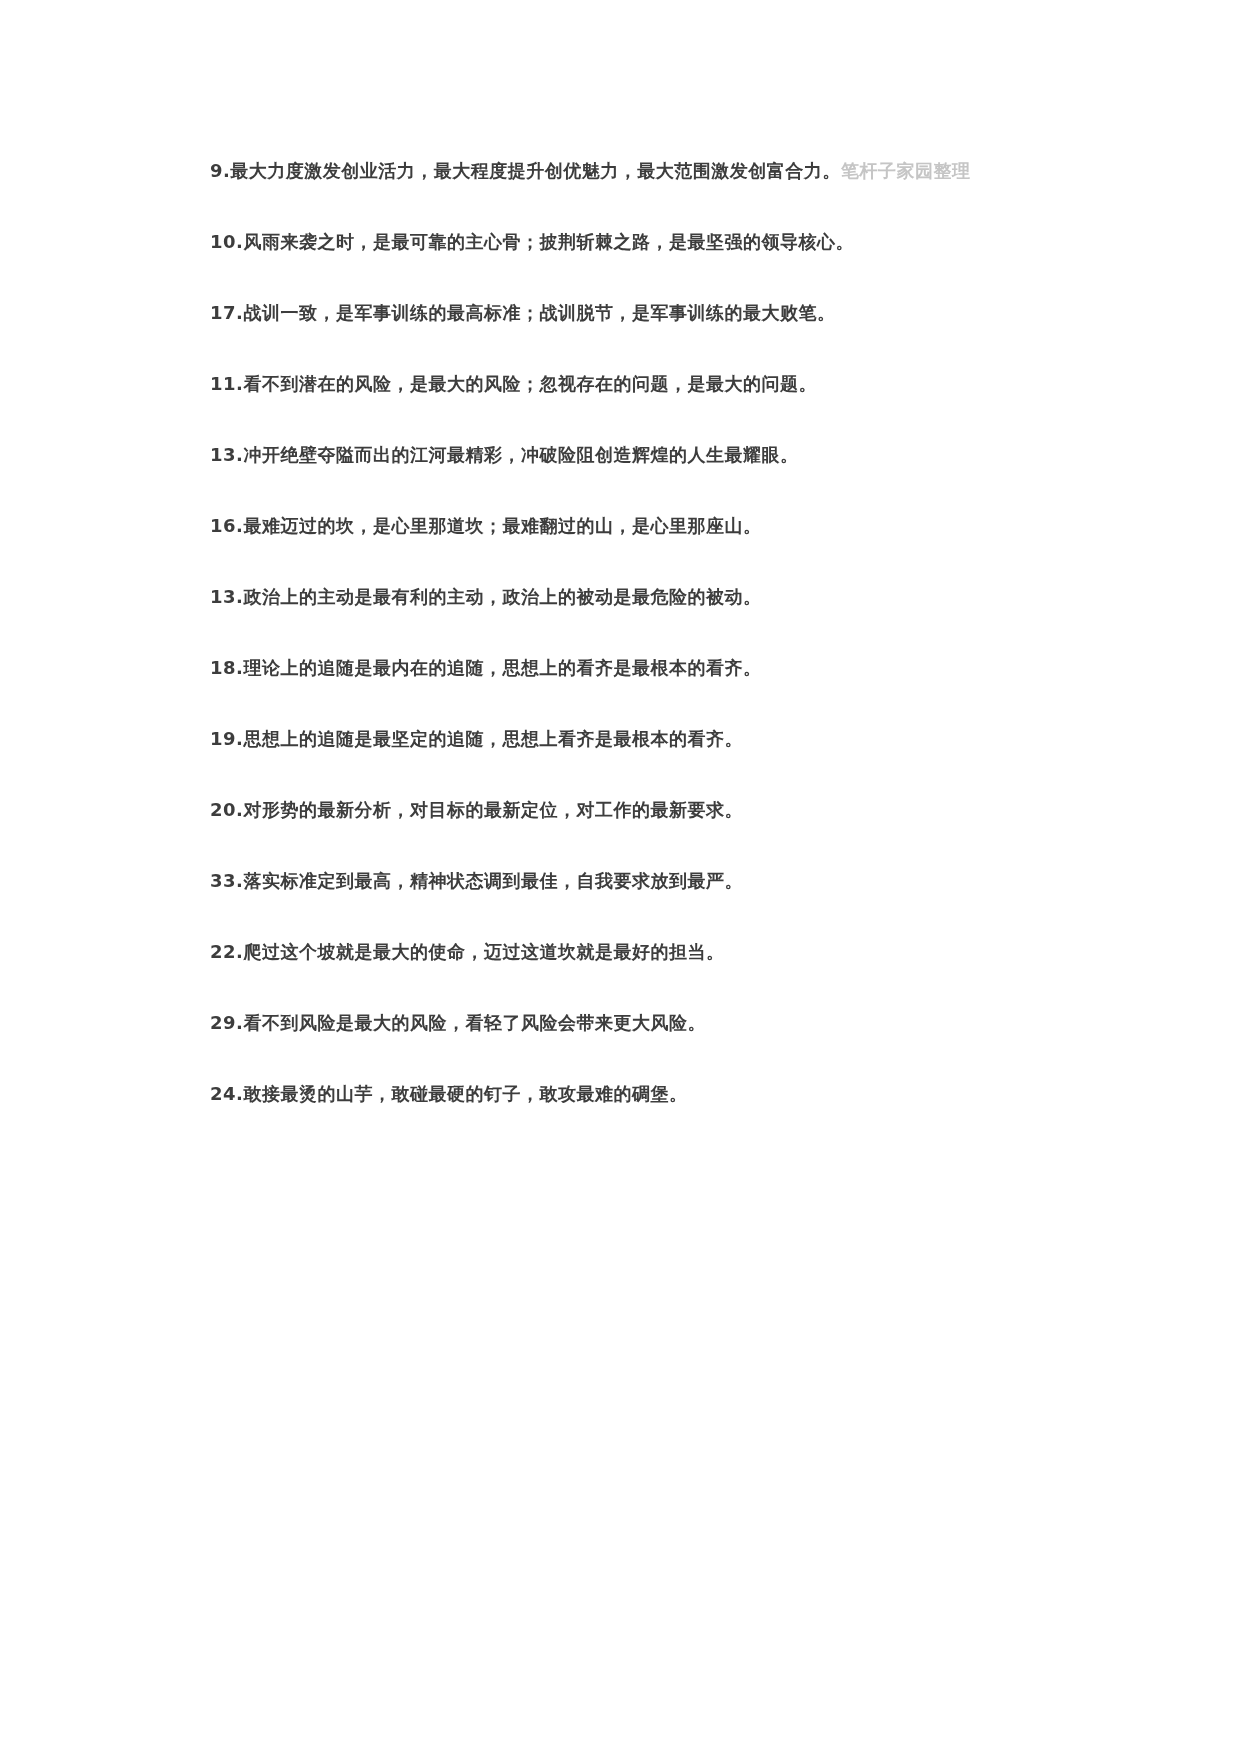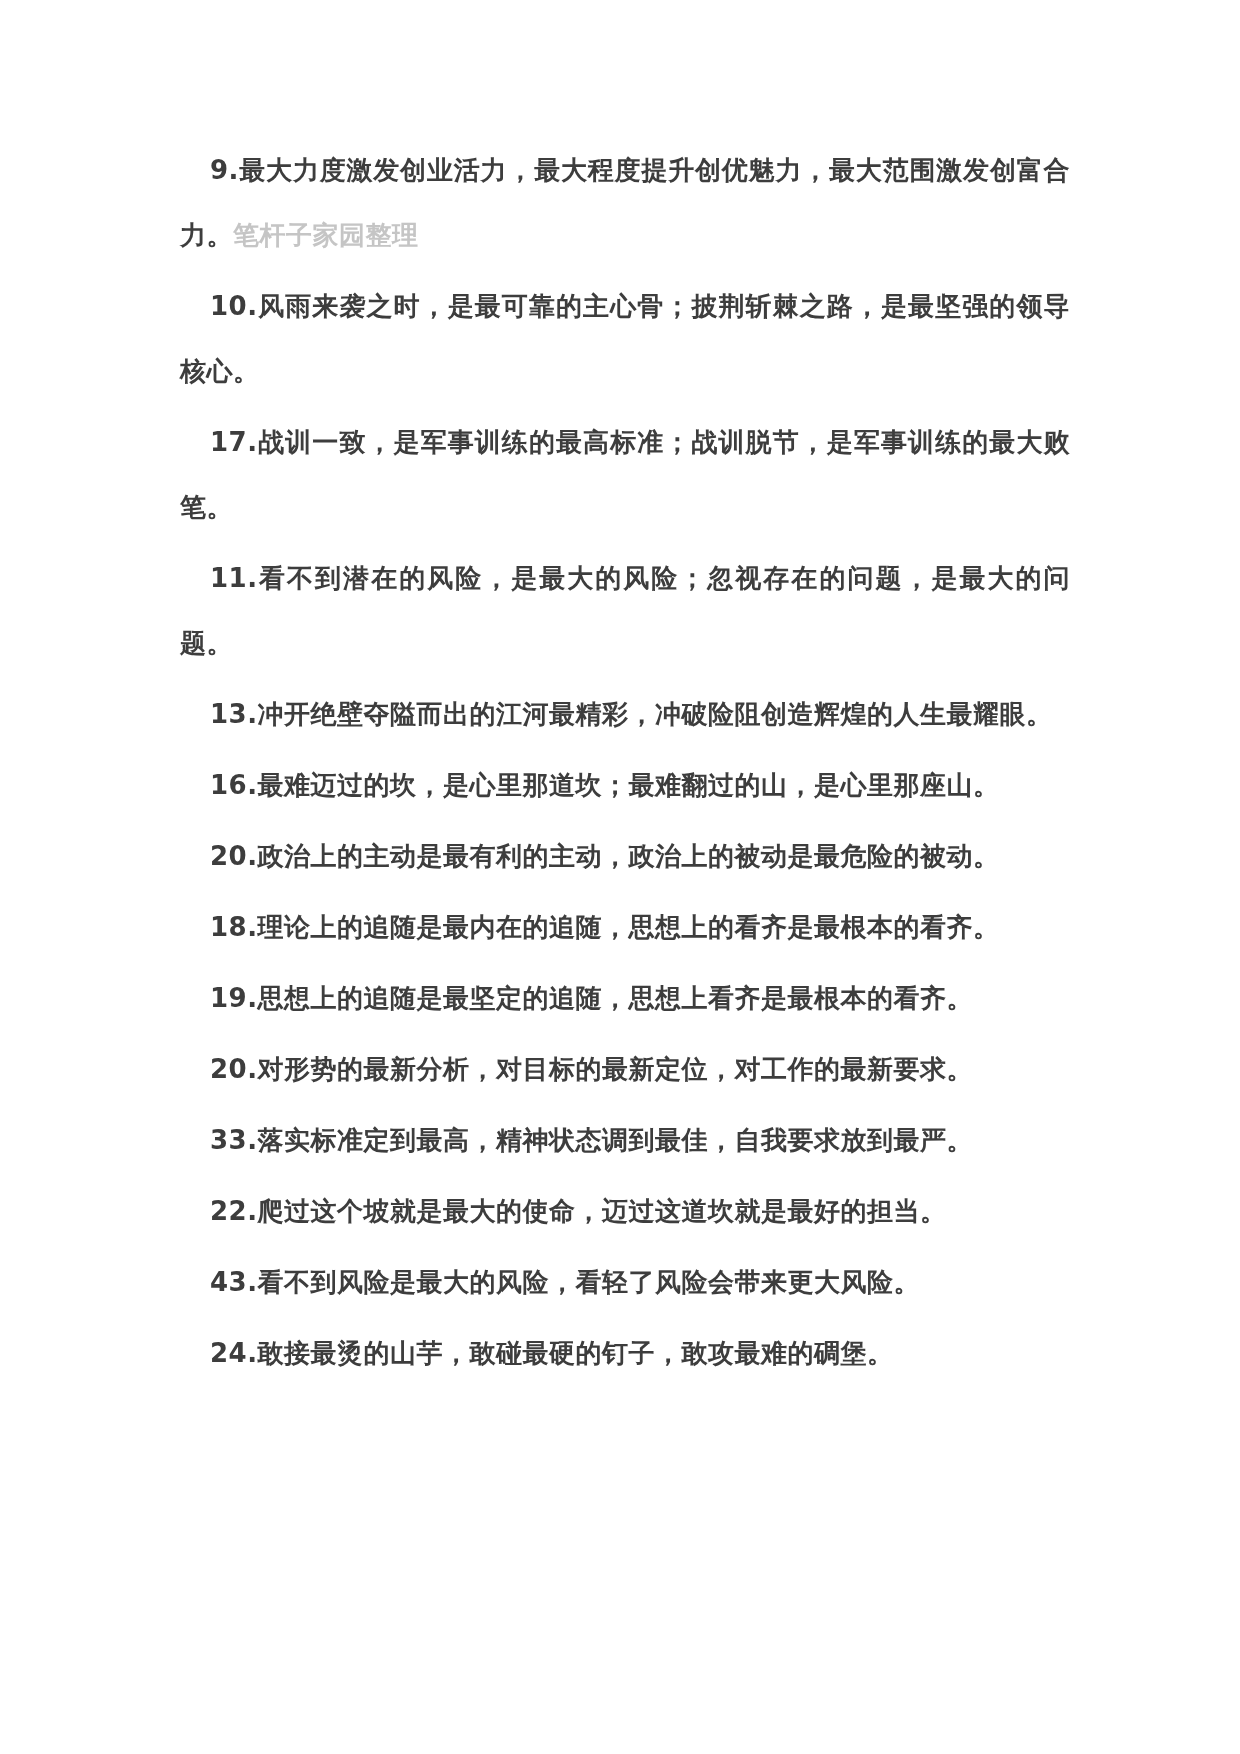--- a/index.html
+++ b/index.html
@@ -9,21 +9,21 @@
   }
   .page {
     position: relative;
     width: 1240px;
     min-height: 1754px;
     box-sizing: border-box;
     background: #ffffff;
     padding: 138px 170px 60px 180px;
     font-family: "DejaVu Sans", "Liberation Sans", sans-serif;
     font-weight: bold;
-    font-size: 26px;
+    font-size: 18px;
     color: #3d3d3d;
   }
   .para {
     margin: 0 0 6px 0;
     line-height: 65px;
     text-indent: 30px;
     letter-spacing: 0.5px;
     text-align: justify;
     text-justify: inter-ideograph;
   }
@@ -34,21 +34,21 @@
 </head>
 <body>
 
 <div class="page">
   <p class="para"><span>9.最大力度激发创业活力，最大程度提升创优魅力，最大范围激发创富合力。</span><span class="watermark">笔杆子家园整理</span></p>
   <p class="para">10.风雨来袭之时，是最可靠的主心骨；披荆斩棘之路，是最坚强的领导核心。</p>
   <p class="para">17.战训一致，是军事训练的最高标准；战训脱节，是军事训练的最大败笔。</p>
   <p class="para">11.看不到潜在的风险，是最大的风险；忽视存在的问题，是最大的问题。</p>
   <p class="para">13.冲开绝壁夺隘而出的江河最精彩，冲破险阻创造辉煌的人生最耀眼。</p>
   <p class="para">16.最难迈过的坎，是心里那道坎；最难翻过的山，是心里那座山。</p>
-  <p class="para">20.政治上的主动是最有利的主动，政治上的被动是最危险的被动。</p>
+  <p class="para">13.政治上的主动是最有利的主动，政治上的被动是最危险的被动。</p>
   <p class="para">18.理论上的追随是最内在的追随，思想上的看齐是最根本的看齐。</p>
   <p class="para">19.思想上的追随是最坚定的追随，思想上看齐是最根本的看齐。</p>
   <p class="para">20.对形势的最新分析，对目标的最新定位，对工作的最新要求。</p>
   <p class="para">33.落实标准定到最高，精神状态调到最佳，自我要求放到最严。</p>
   <p class="para">22.爬过这个坡就是最大的使命，迈过这道坎就是最好的担当。</p>
-  <p class="para">43.看不到风险是最大的风险，看轻了风险会带来更大风险。</p>
+  <p class="para">29.看不到风险是最大的风险，看轻了风险会带来更大风险。</p>
   <p class="para">24.敢接最烫的山芋，敢碰最硬的钉子，敢攻最难的碉堡。</p>
 </div>
 
 </body></html>

